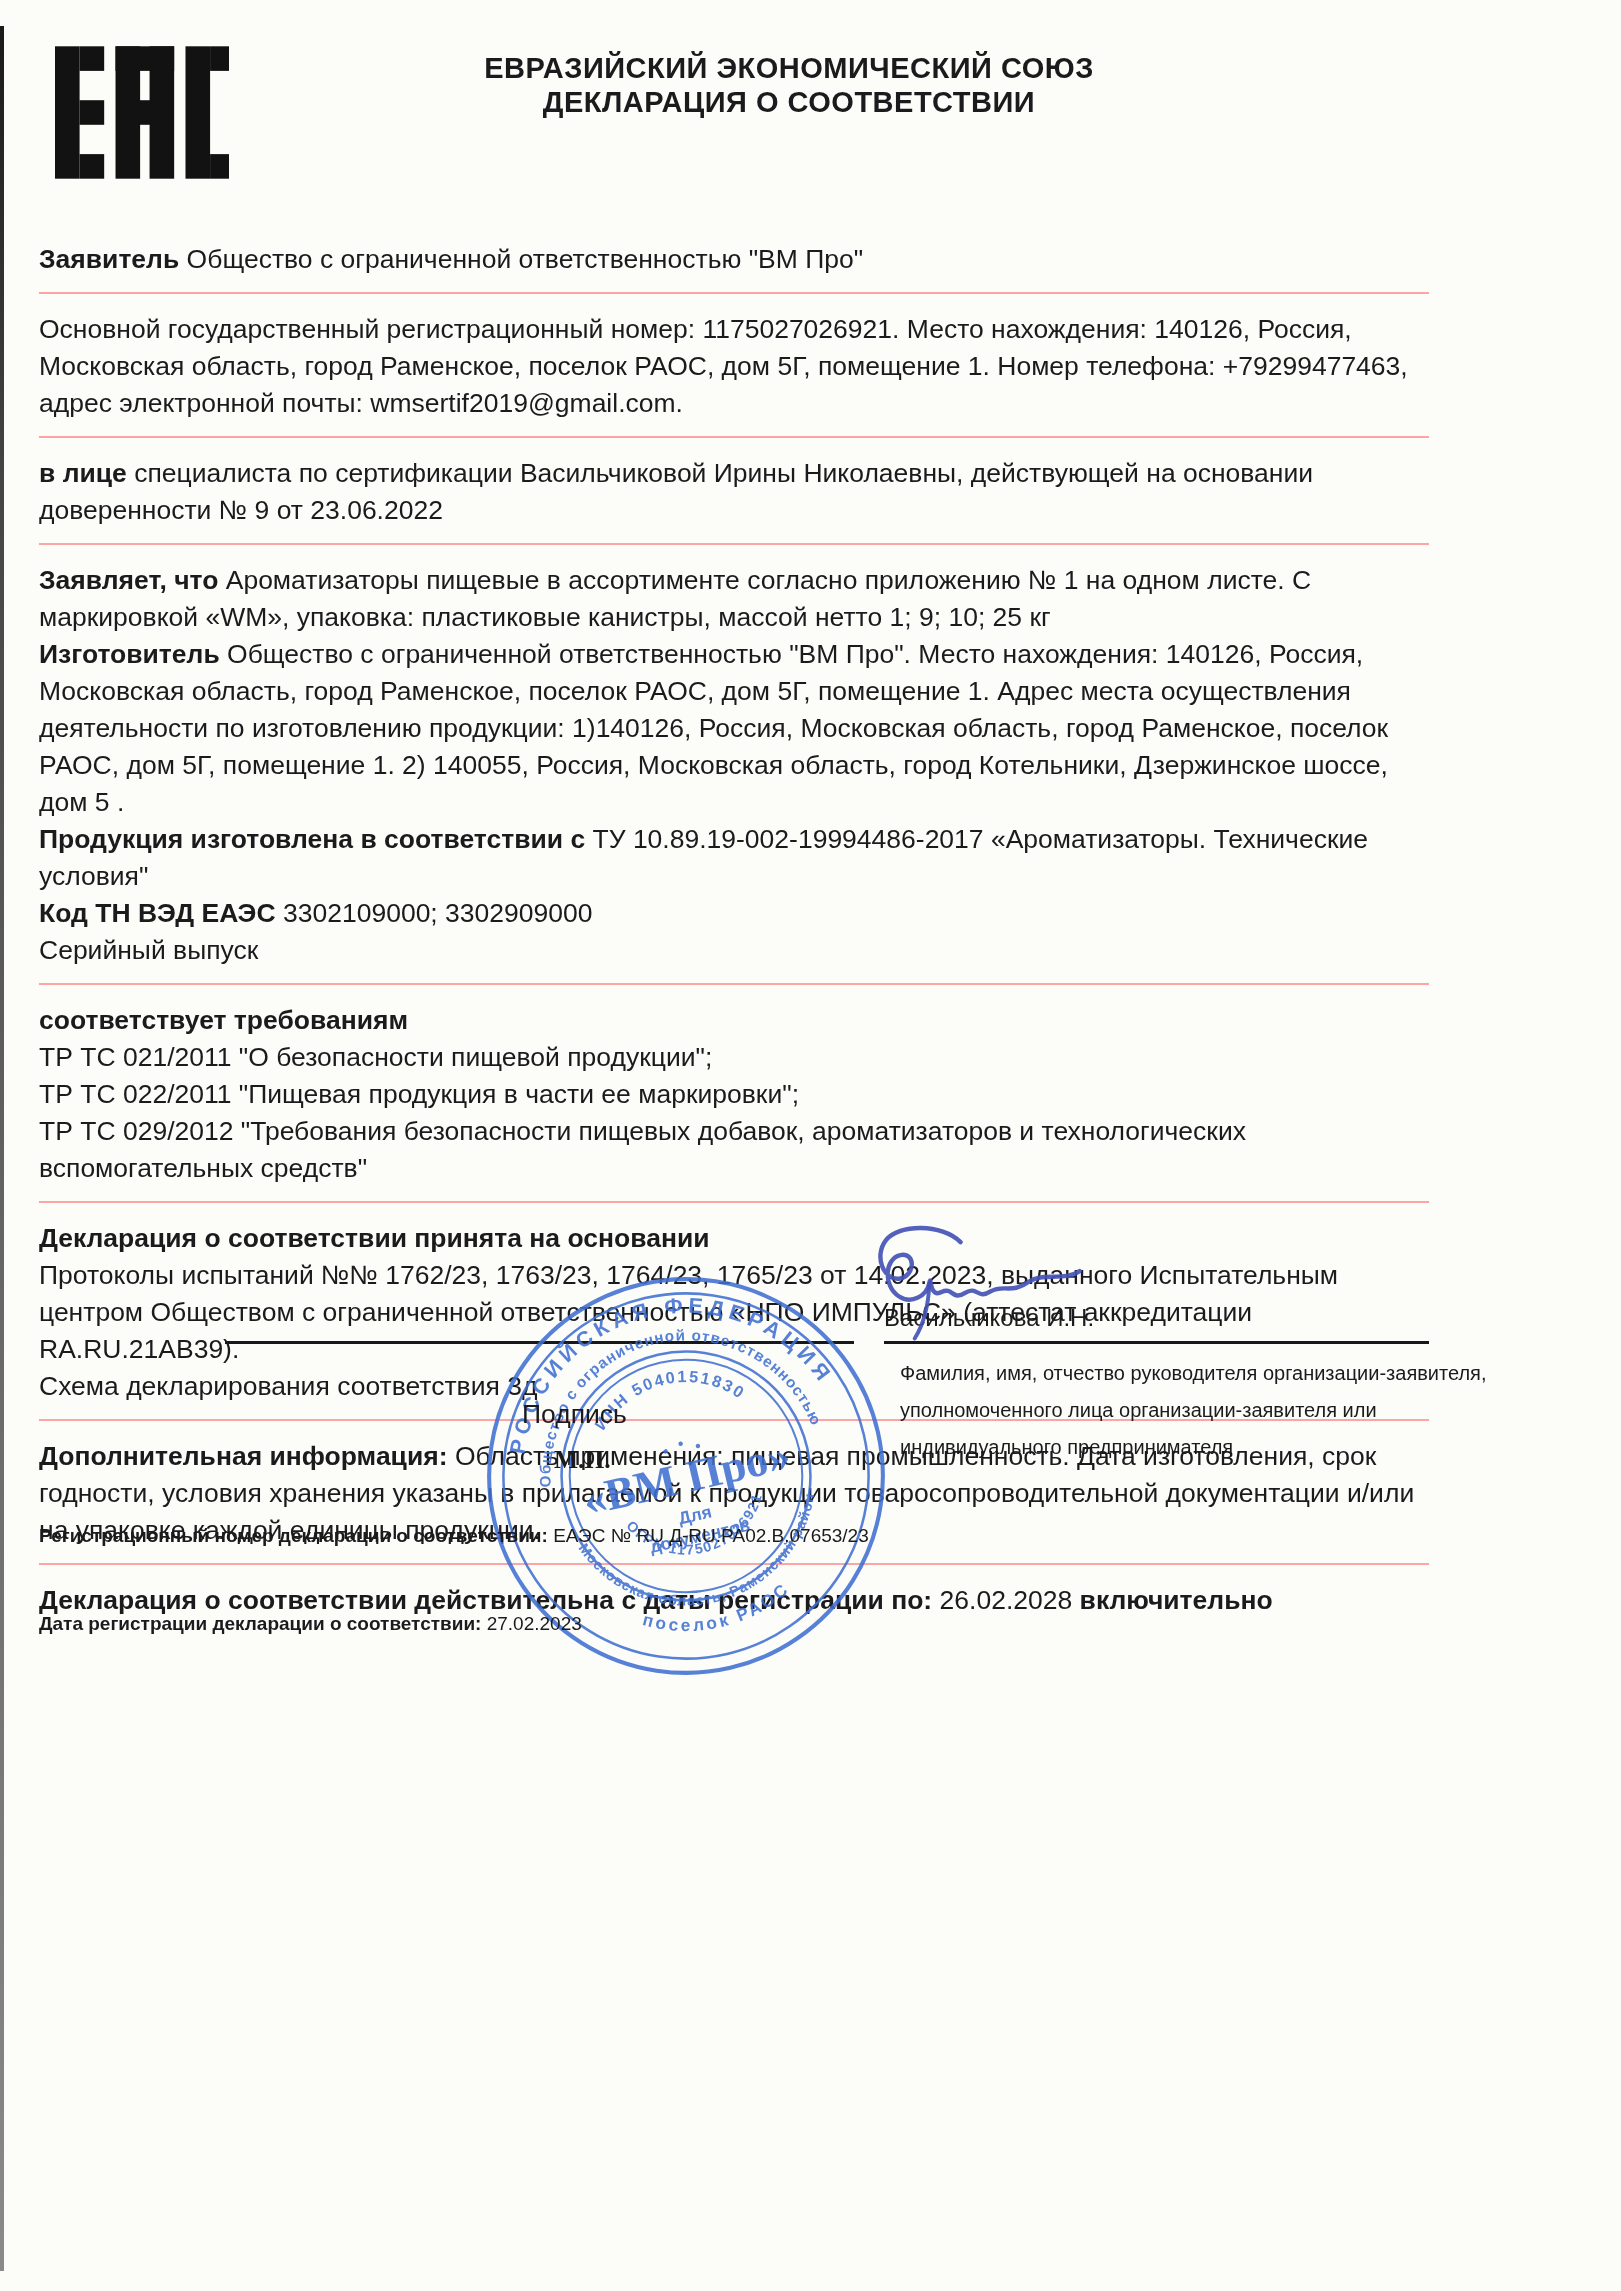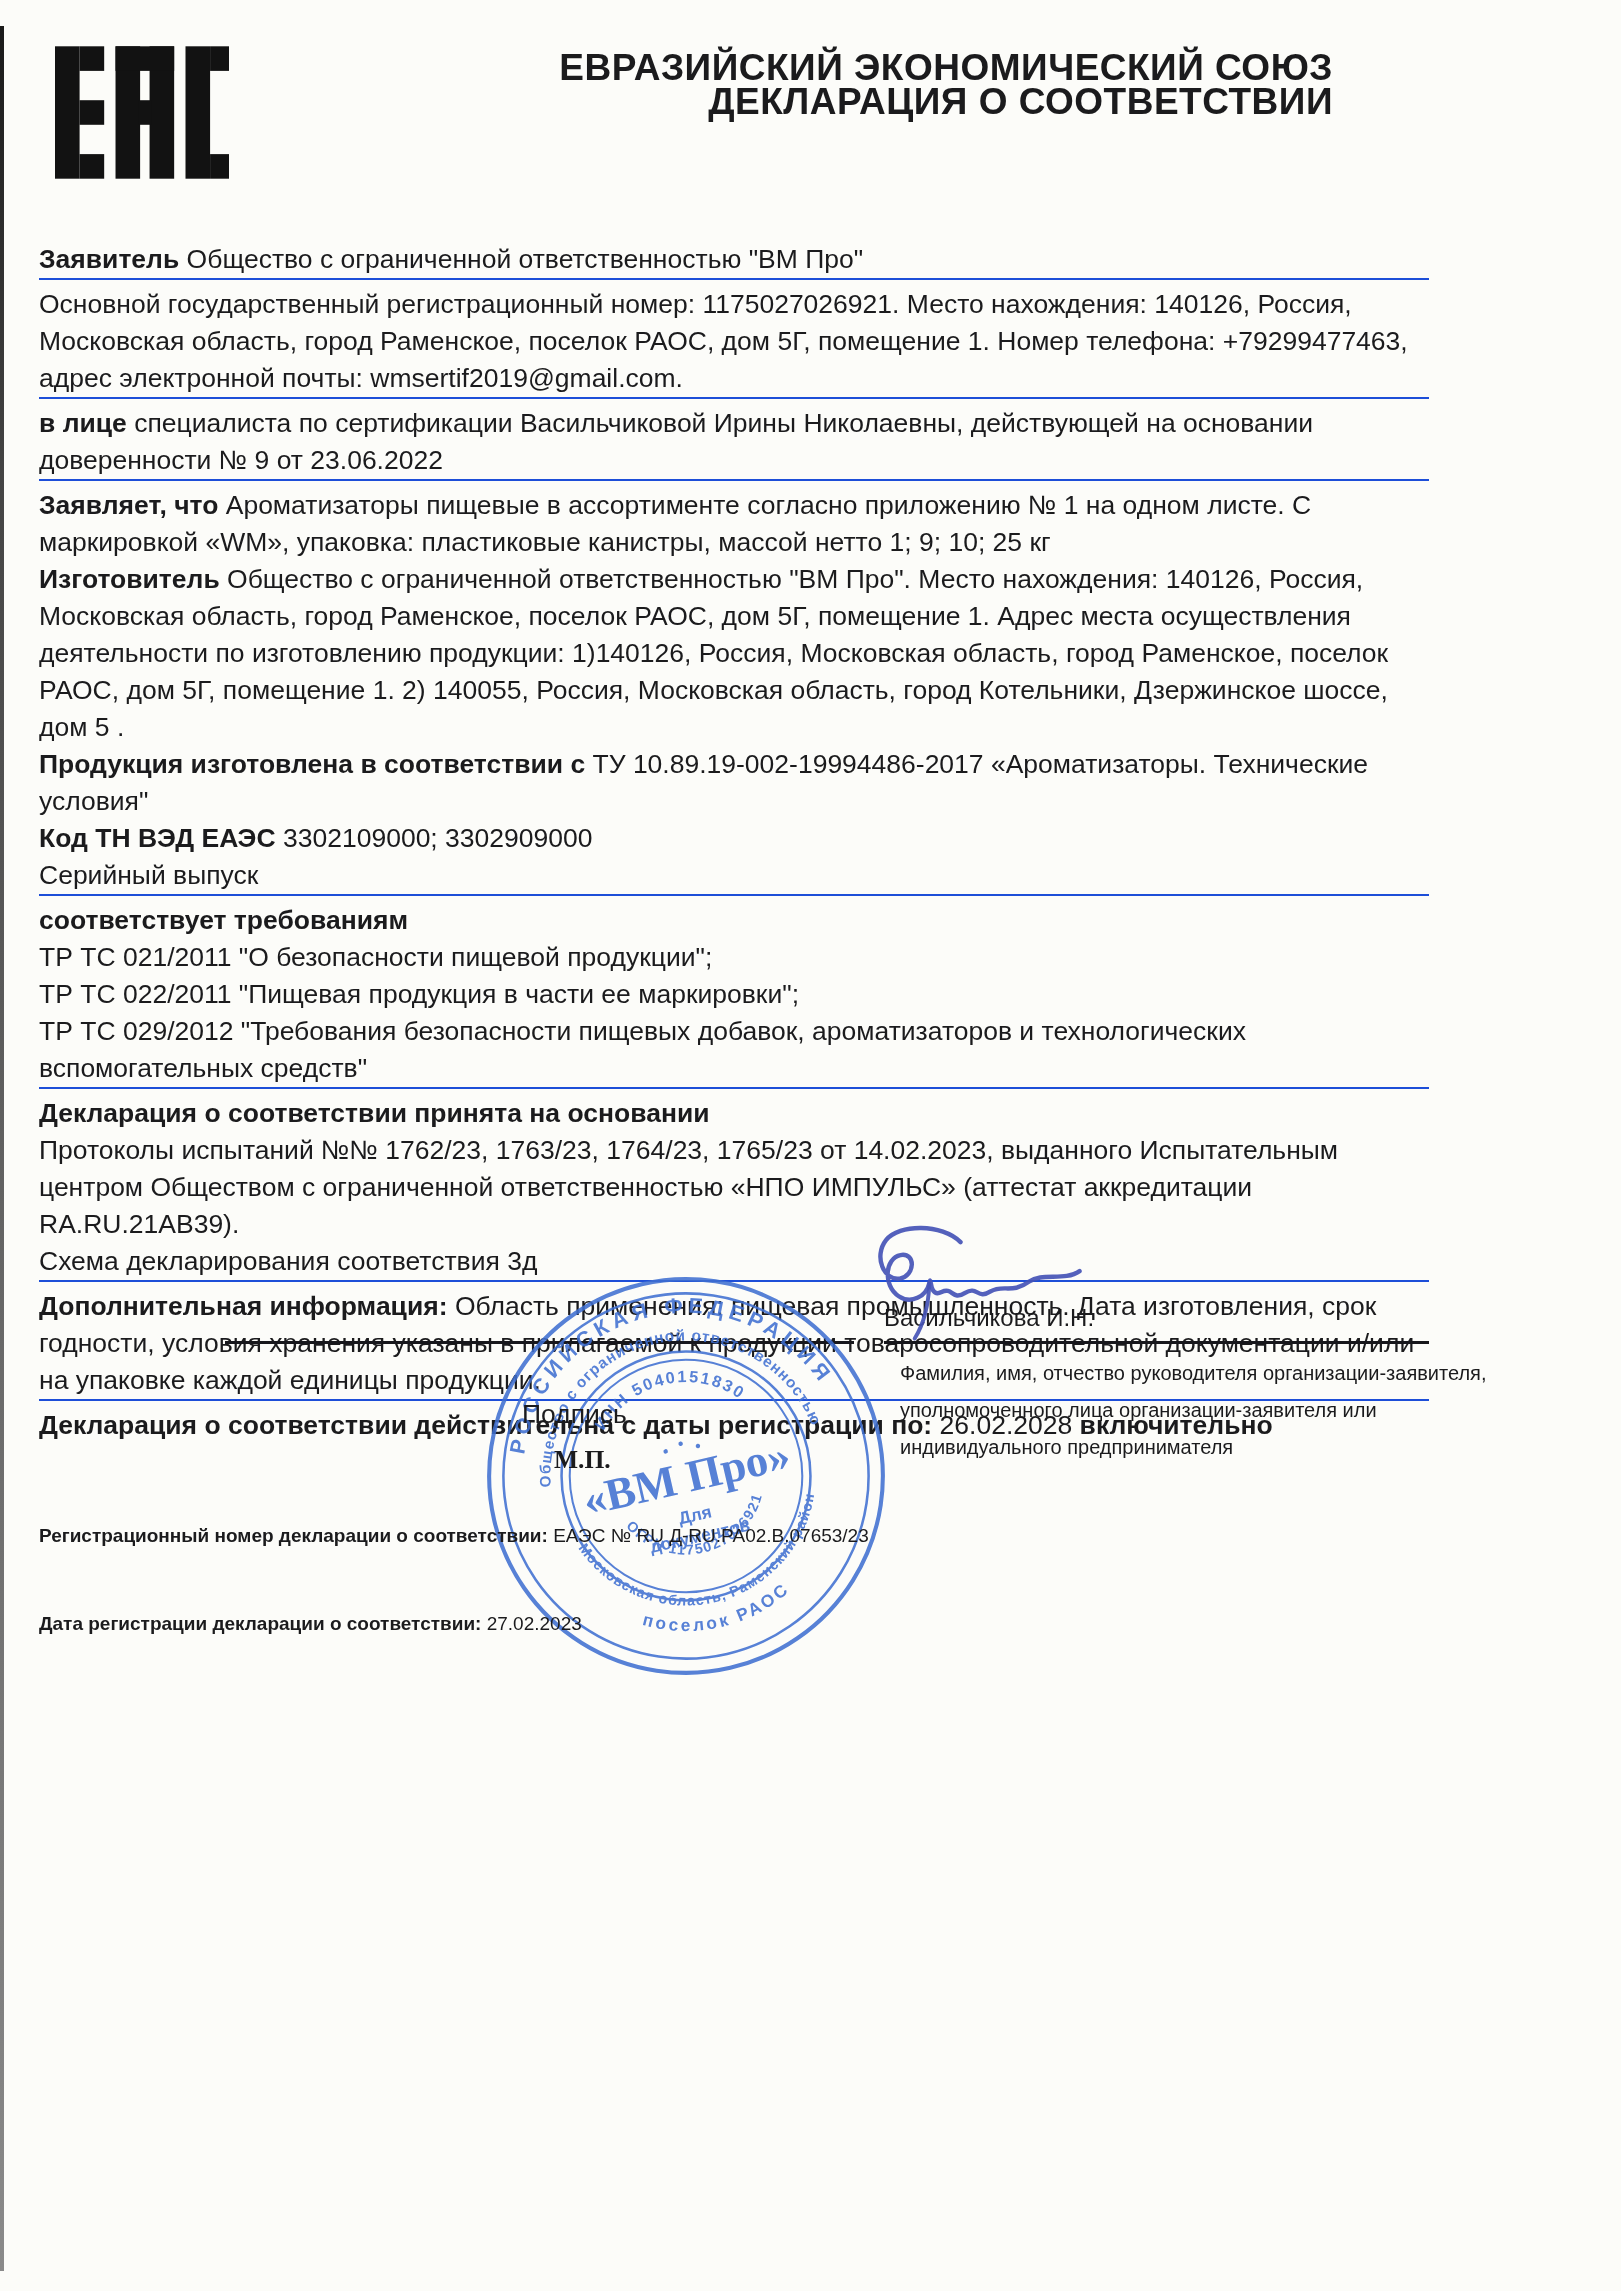--- a/index.html
+++ b/index.html
@@ -2,26 +2,26 @@
 <html><head>
 <meta charset="utf-8">
 <style>
   html,body{margin:0;padding:0;background:#9a9a9a;}
   .page{position:relative;width:1621px;height:2292px;background:#fcfcf9;
         font-family:"Liberation Sans",sans-serif;color:#1b1b1d;overflow:hidden;
         box-shadow:0 0 11.8px rgba(0,0,0,.4);}
   .edge-artifact{position:absolute;left:0;top:25.5px;width:3.9px;height:2245px;
         background:linear-gradient(#1a1a1a,#444 20%,#6a6a6a 60%,#8a8a8a);}
   .logo{position:absolute;left:55px;top:41px;}
-  .doc-title{position:absolute;left:245px;top:51px;width:1088px;text-align:right;
-        font-weight:bold;font-size:37px;line-height:34px;letter-spacing:0.5px;}
+  .doc-title{position:absolute;left:245px;top:51px;width:1088px;text-align:center;
+        font-weight:bold;font-size:29px;line-height:34px;letter-spacing:0.5px;}
   .body-block{position:absolute;left:39px;top:241px;width:1390px;
         font-size:26.5px;line-height:37px;}
   .field{min-height:36px;}
-  .field.ul{border-bottom:2px solid #1d4ed8;padding-bottom:0;margin-bottom:6px;}
+  .field.ul{border-bottom:2px solid #fca5a5;padding-bottom:14px;margin-bottom:17px;}
   .lbl{font-weight:bold;}
   .sigline{position:absolute;height:2.5px;background:#17171c;}
   .sig-name{position:absolute;left:884px;top:1304px;width:545px;font-size:24px;}
   .sig-caption{position:absolute;left:900px;top:1355px;width:588px;text-align:left;
         font-size:20px;line-height:37px;}
   .podpis-label{position:absolute;left:522px;top:1376px;font-size:26.5px;z-index:3;margin-top:23px;}
   .mp-label{position:absolute;left:554px;top:1445px;font-size:25.5px;font-weight:bold;
         font-family:"Liberation Serif",serif;z-index:3;}
   .stamp{position:absolute;left:482px;top:1272px;width:408px;height:408px;
         transform:rotate(-13deg);opacity:.87;z-index:2;}

